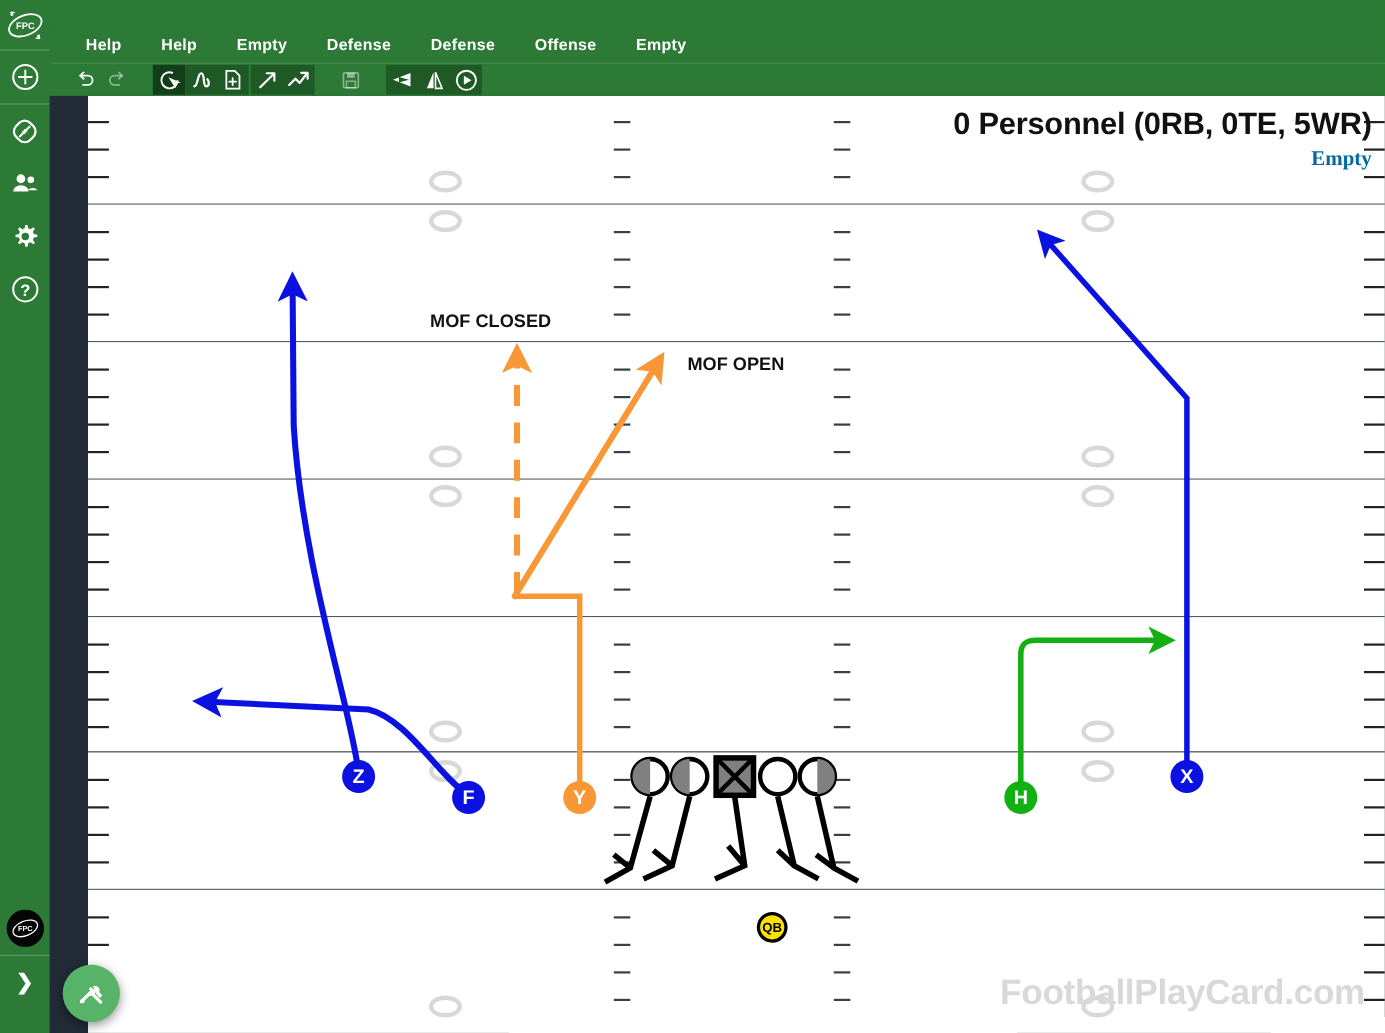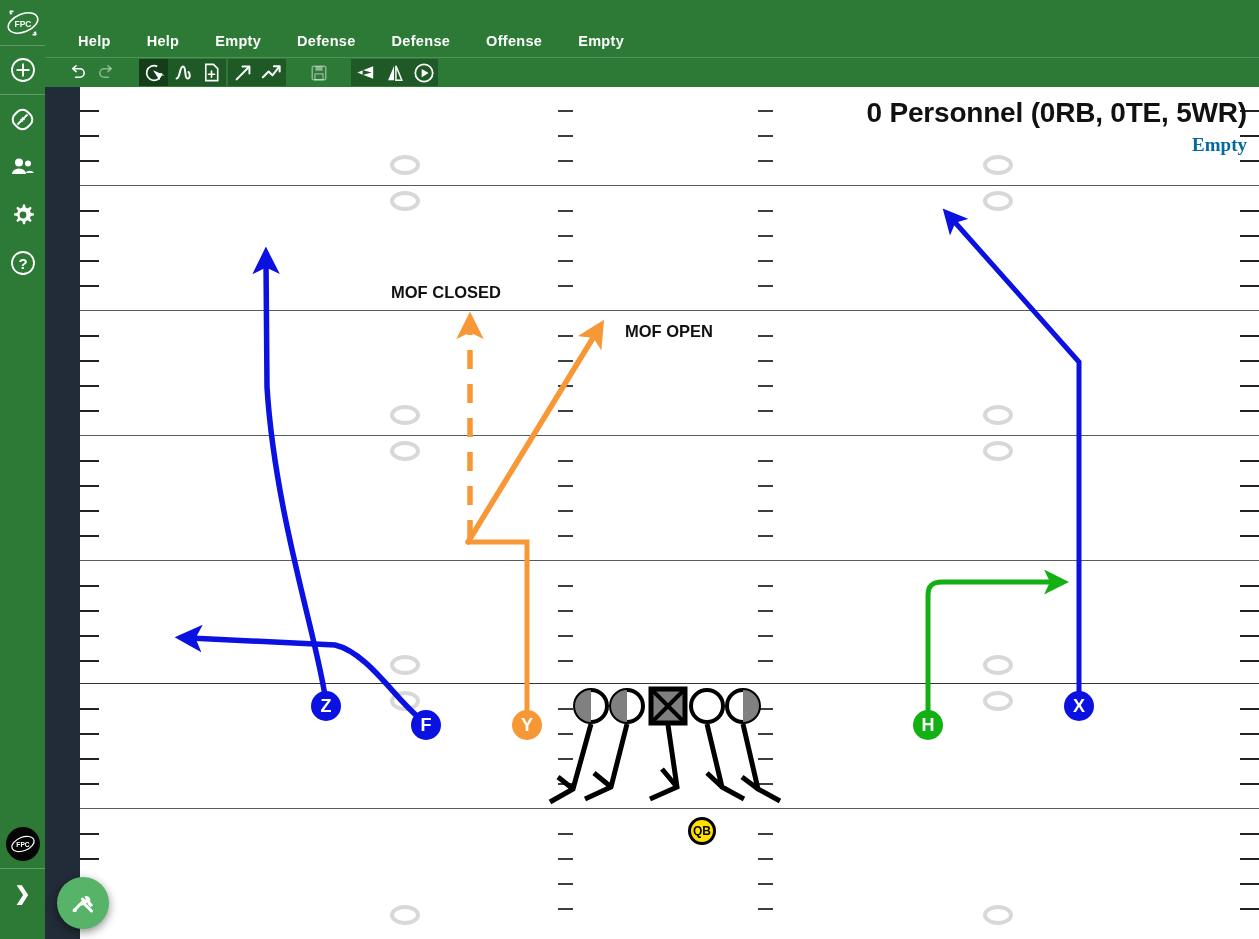--- a/index.html
+++ b/index.html
@@ -138,21 +138,21 @@
   .chip {
     position: absolute;
     width: 30px; height: 30px; border-radius: 50%;
     display: flex; align-items: center; justify-content: center;
     font-size: 18px; font-weight: 700; color: #ffffff;
     cursor: pointer;
   }
   .chip.qb {
     width: 28px; height: 28px;
     background: #ffe100; color: #000;
-    border: 3px solid #000; font-size: 12px;
+    border: 3px solid #000; font-size: 12px; margin-top: 12px;
   }
 
   
   .fab {
     position: absolute; left: 57px; bottom: 10px;
     width: 52px; height: 52px; border-radius: 50%;
     background: #57b368;
     box-shadow: 0 3px 10px rgba(0,0,0,.45);
     display: flex; align-items: center; justify-content: center;
     color: #fff; cursor: pointer; z-index: 40;
@@ -563,20 +563,21 @@
       <div class="chip qb" style="left:608px; top:730px">
         <span>QB</span>
       </div>
 
       <div class="title">0 Personnel (0RB, 0TE, 5WR)</div>
       <div class="subtitle">Empty</div>
 
       <div class="annot" style="left:311px; top:196px">MOF CLOSED</div>
       <div class="annot" style="left:545px; top:235px">MOF OPEN</div>
 
+      <div class="watermark">FootballPlayCard.com</div>
     </div>
   </div>
 
   <div class="fab">
     <svg width="26" height="26" viewBox="0 0 26 26">
       <path d="M4 20.5 L14 10.5 M12.5 9 L15.5 12" stroke="#fff" stroke-width="3" stroke-linecap="round"></path>
       <path d="M14.5 6.5 a4.2 4.2 0 0 1 5.7 5.3 L23 15 l-2.2 2.2 -2.8-2.8" fill="#fff"></path>
       <path d="M21.5 21 L13 12.5 M15 11 L12 14" stroke="#fff" stroke-width="3" stroke-linecap="round"></path>
       <circle cx="5" cy="20" r="2" fill="#fff"></circle>
     </svg>

